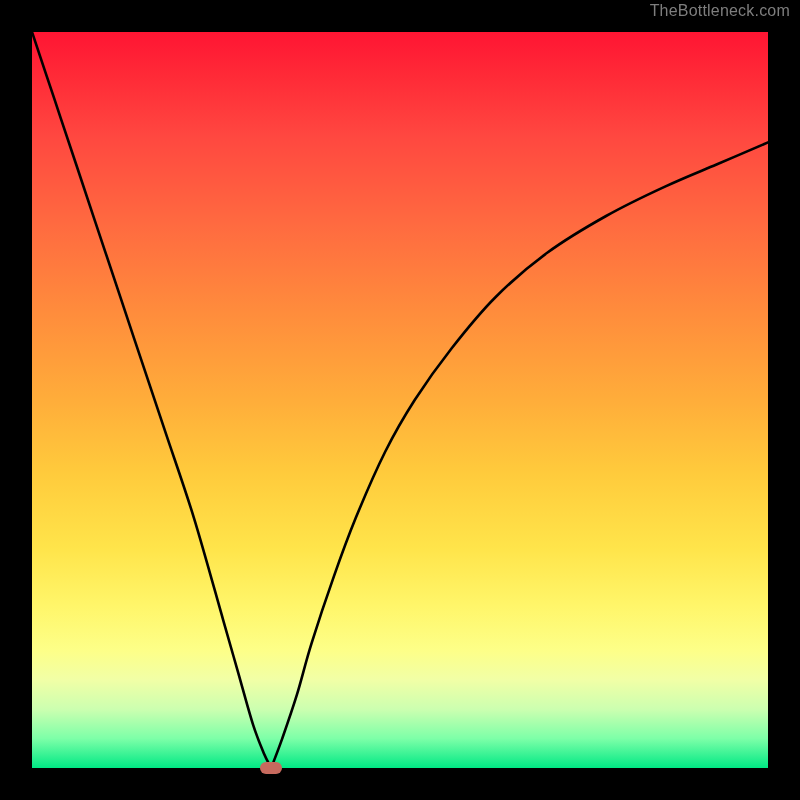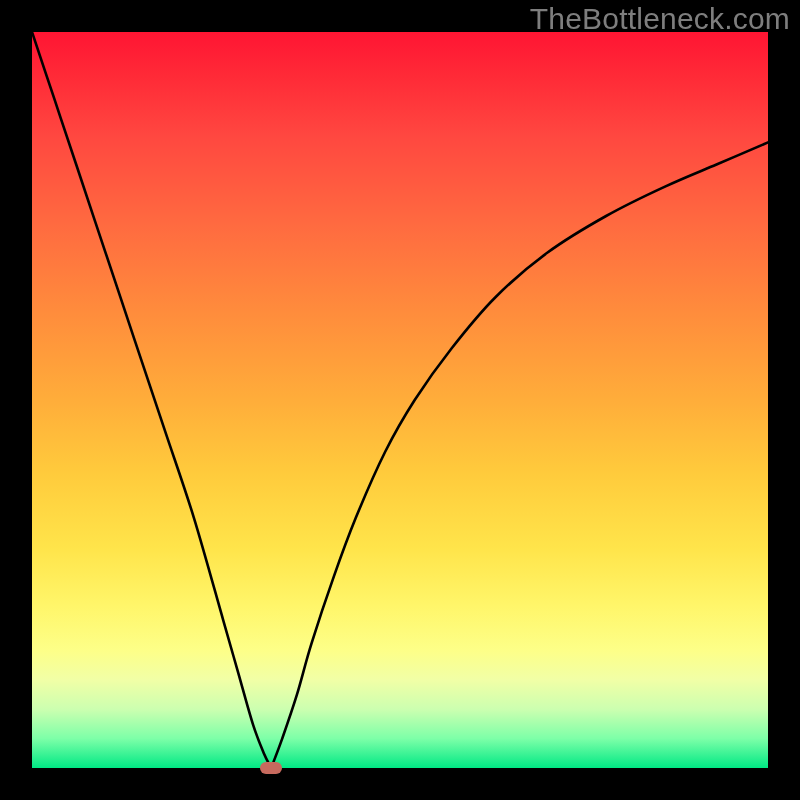--- a/index.html
+++ b/index.html
@@ -38,21 +38,21 @@
        #f1ffa6 88%,
        #ccffb0 92%,
        #7dffa8 96%,
        #00e884 100%);
   }
   .watermark {
     position: absolute;
     top: 2px;
     right: 10px;
     color: #7e7e7e;
-    font-size: 30px;
+    font-size: 16px;
     font-weight: 500;
     letter-spacing: 0.2px;
     user-select: none;
   }
   .curve-svg {
     position: absolute;
     left: 0;
     top: 0;
     width: 736px;
     height: 736px;

